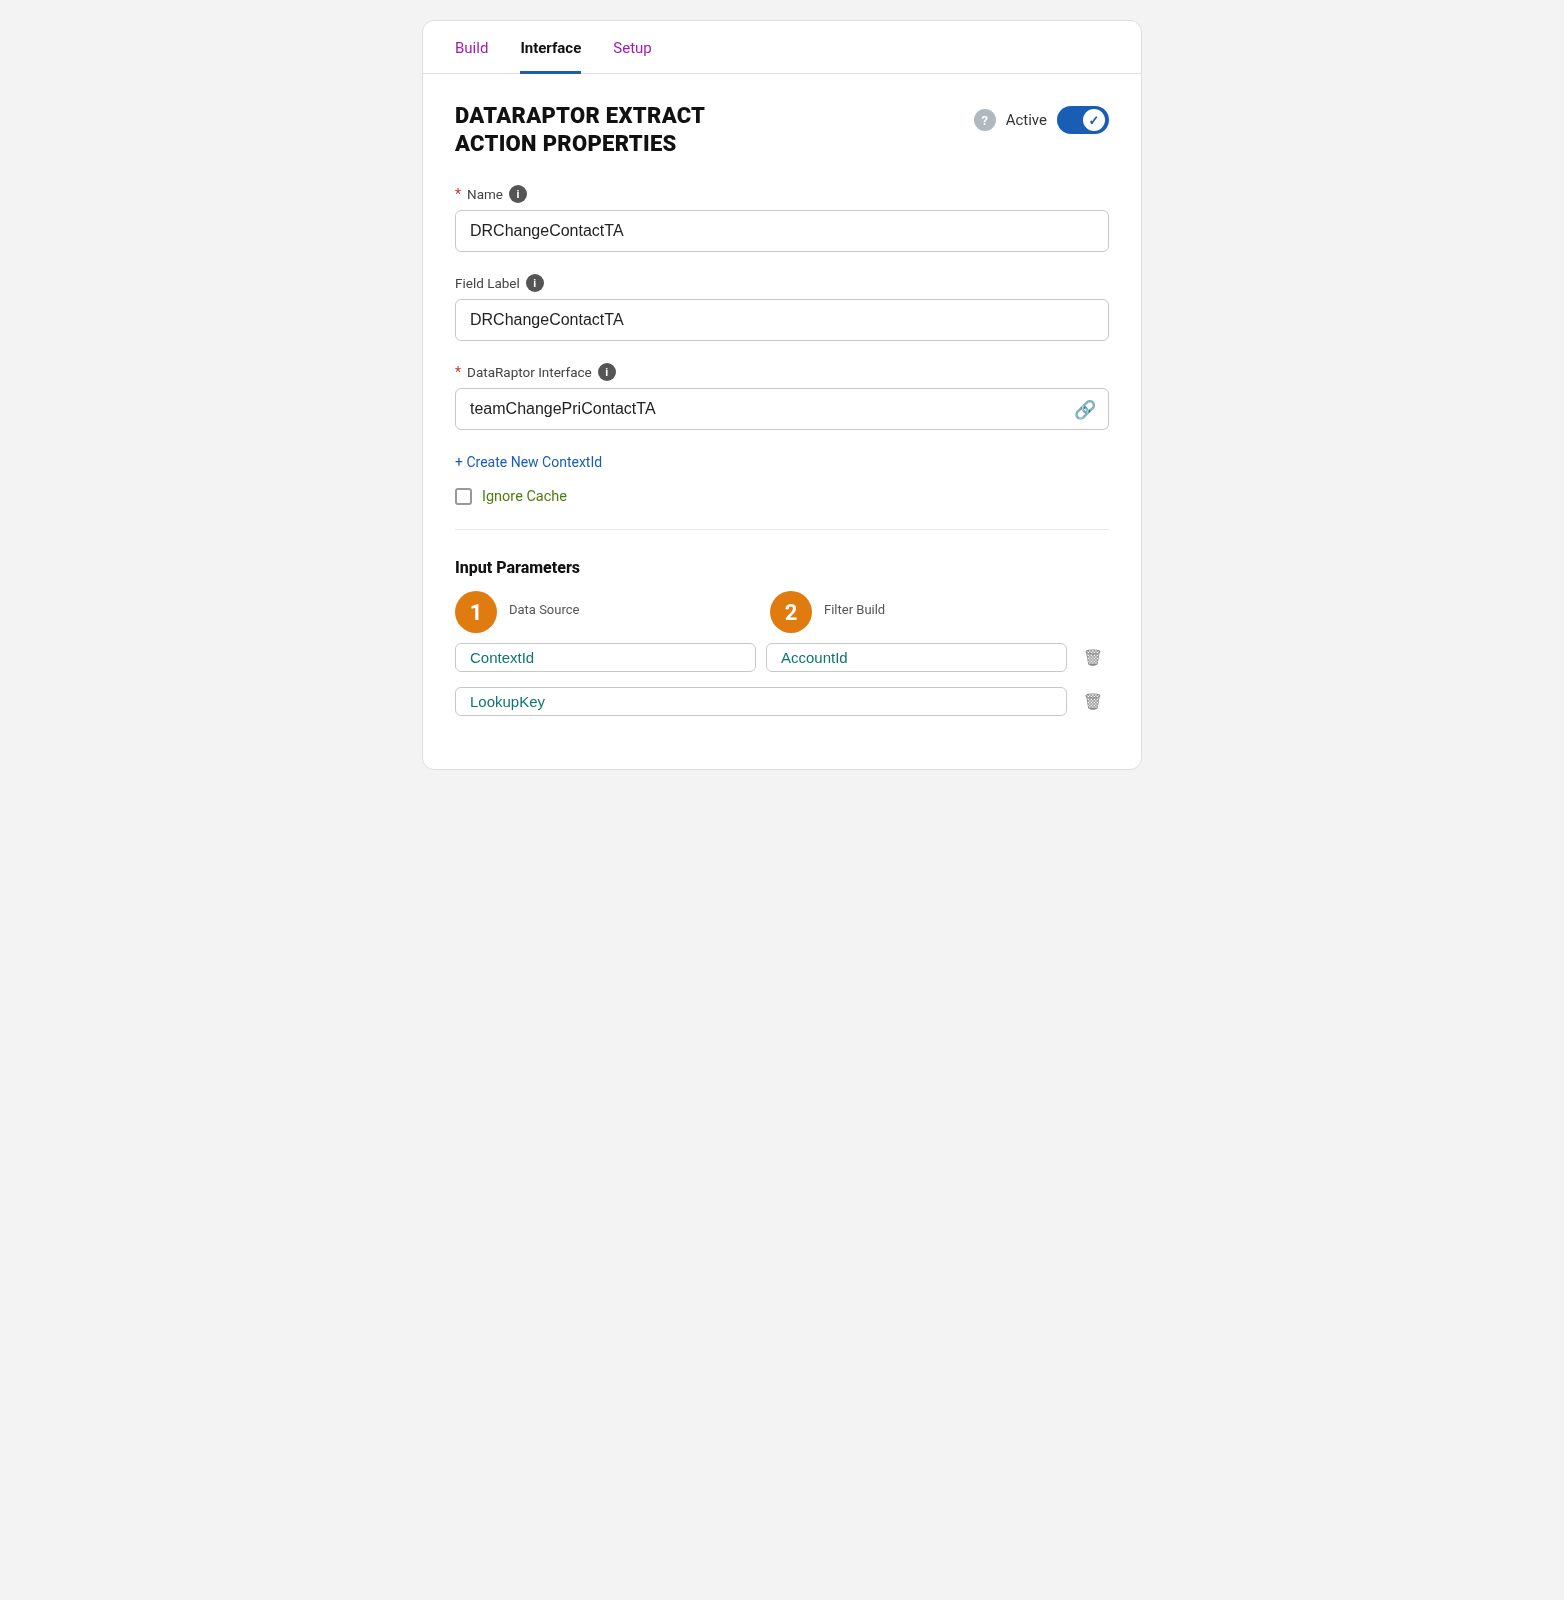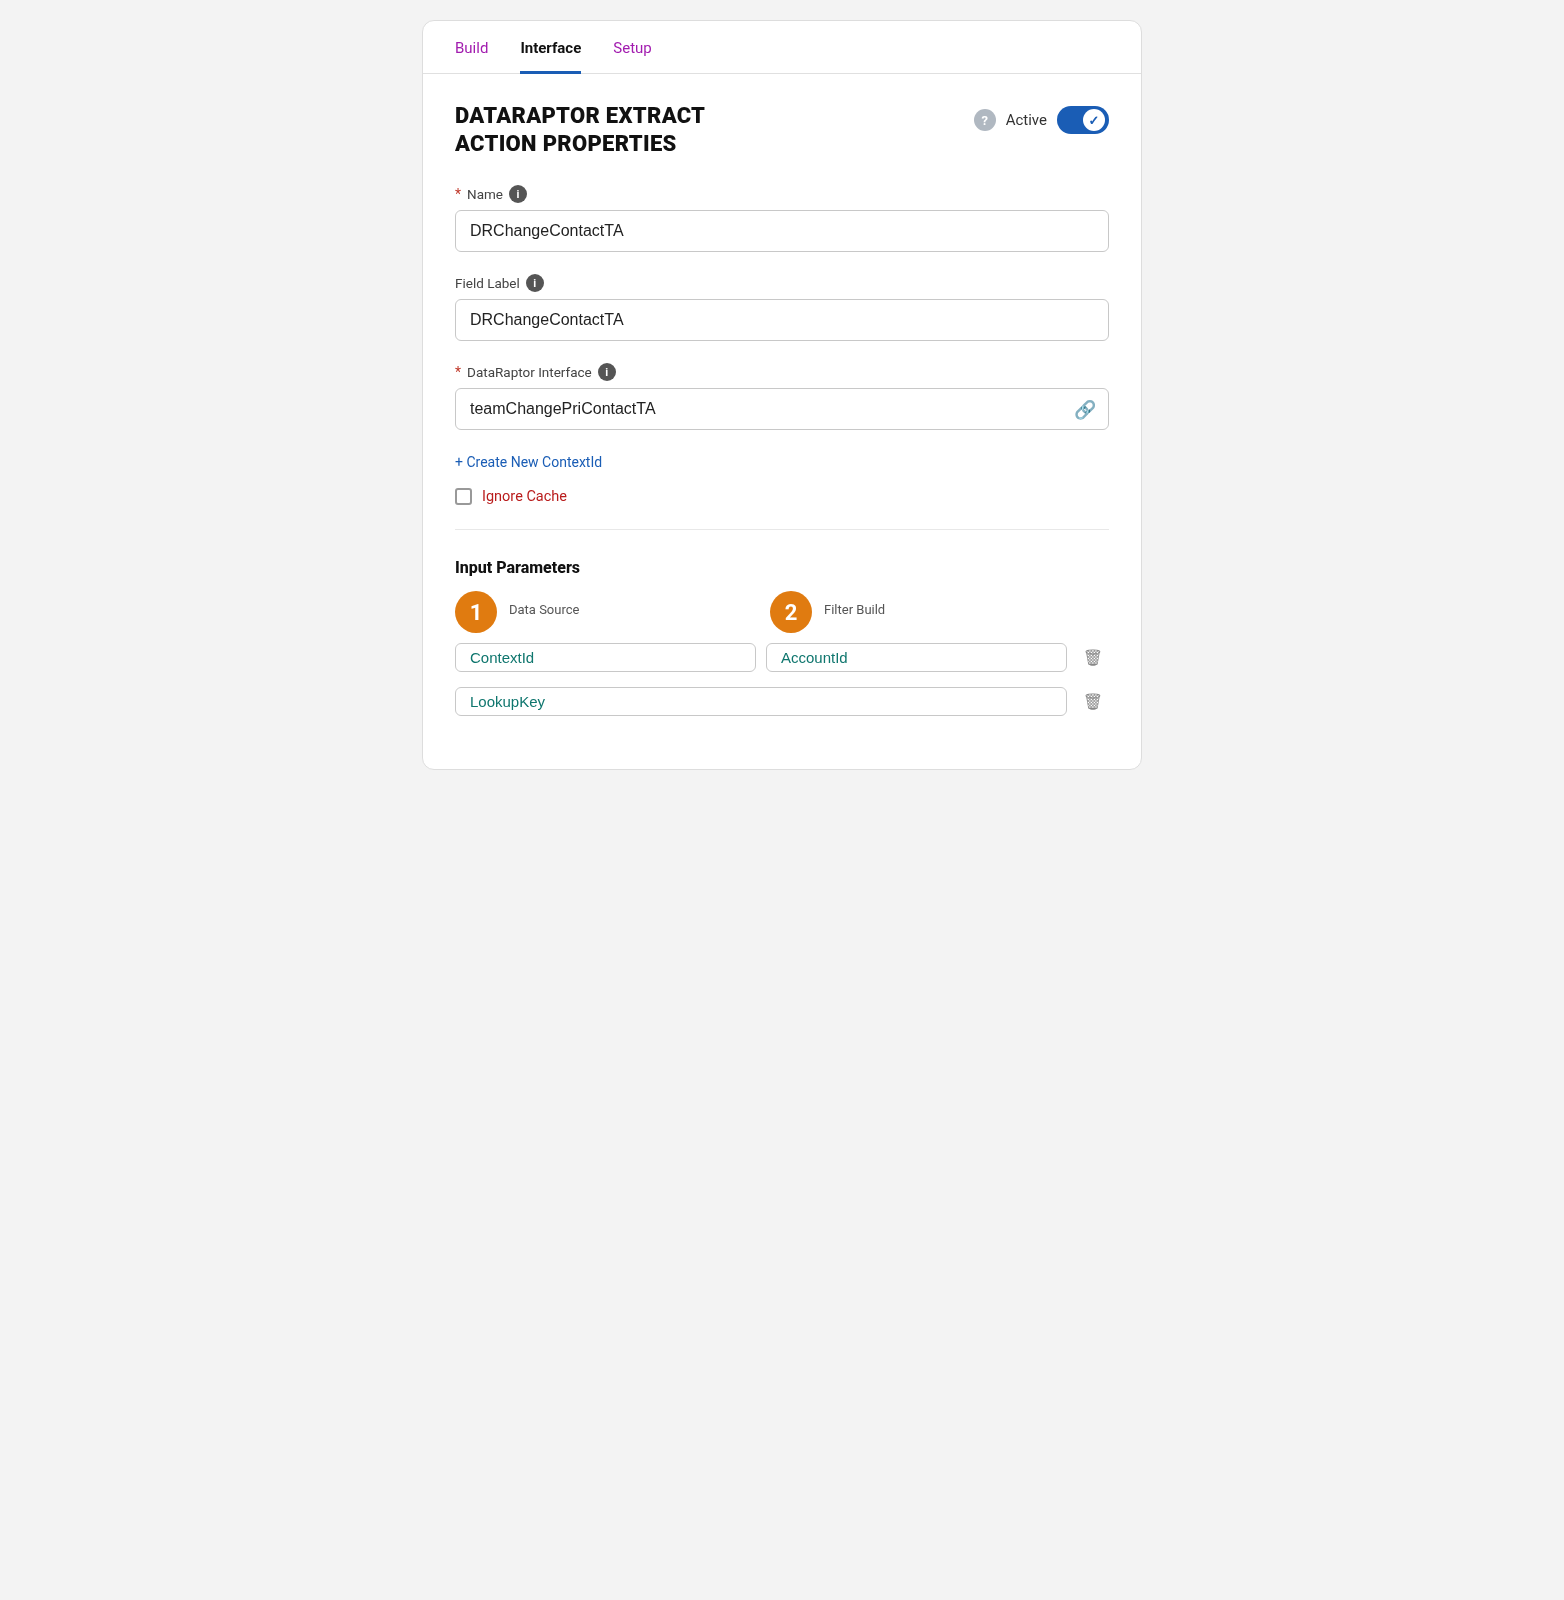--- a/index.html
+++ b/index.html
@@ -177,21 +177,21 @@
       width: 17px;
       height: 17px;
       border: 2px solid #999;
       border-radius: 3px;
       background: #fff;
       cursor: pointer;
       flex-shrink: 0;
     }
     .checkbox-label {
       font-size: 14.5px;
-      color: #b91c1c;
+      color: #4d7c0f;
     }
     
     .section-divider {
       border: none;
       border-top: 1px solid #e8e8e8;
       margin: 24px 0 20px 0;
     }
     .input-params-section {
       margin-top: 28px;
     }

